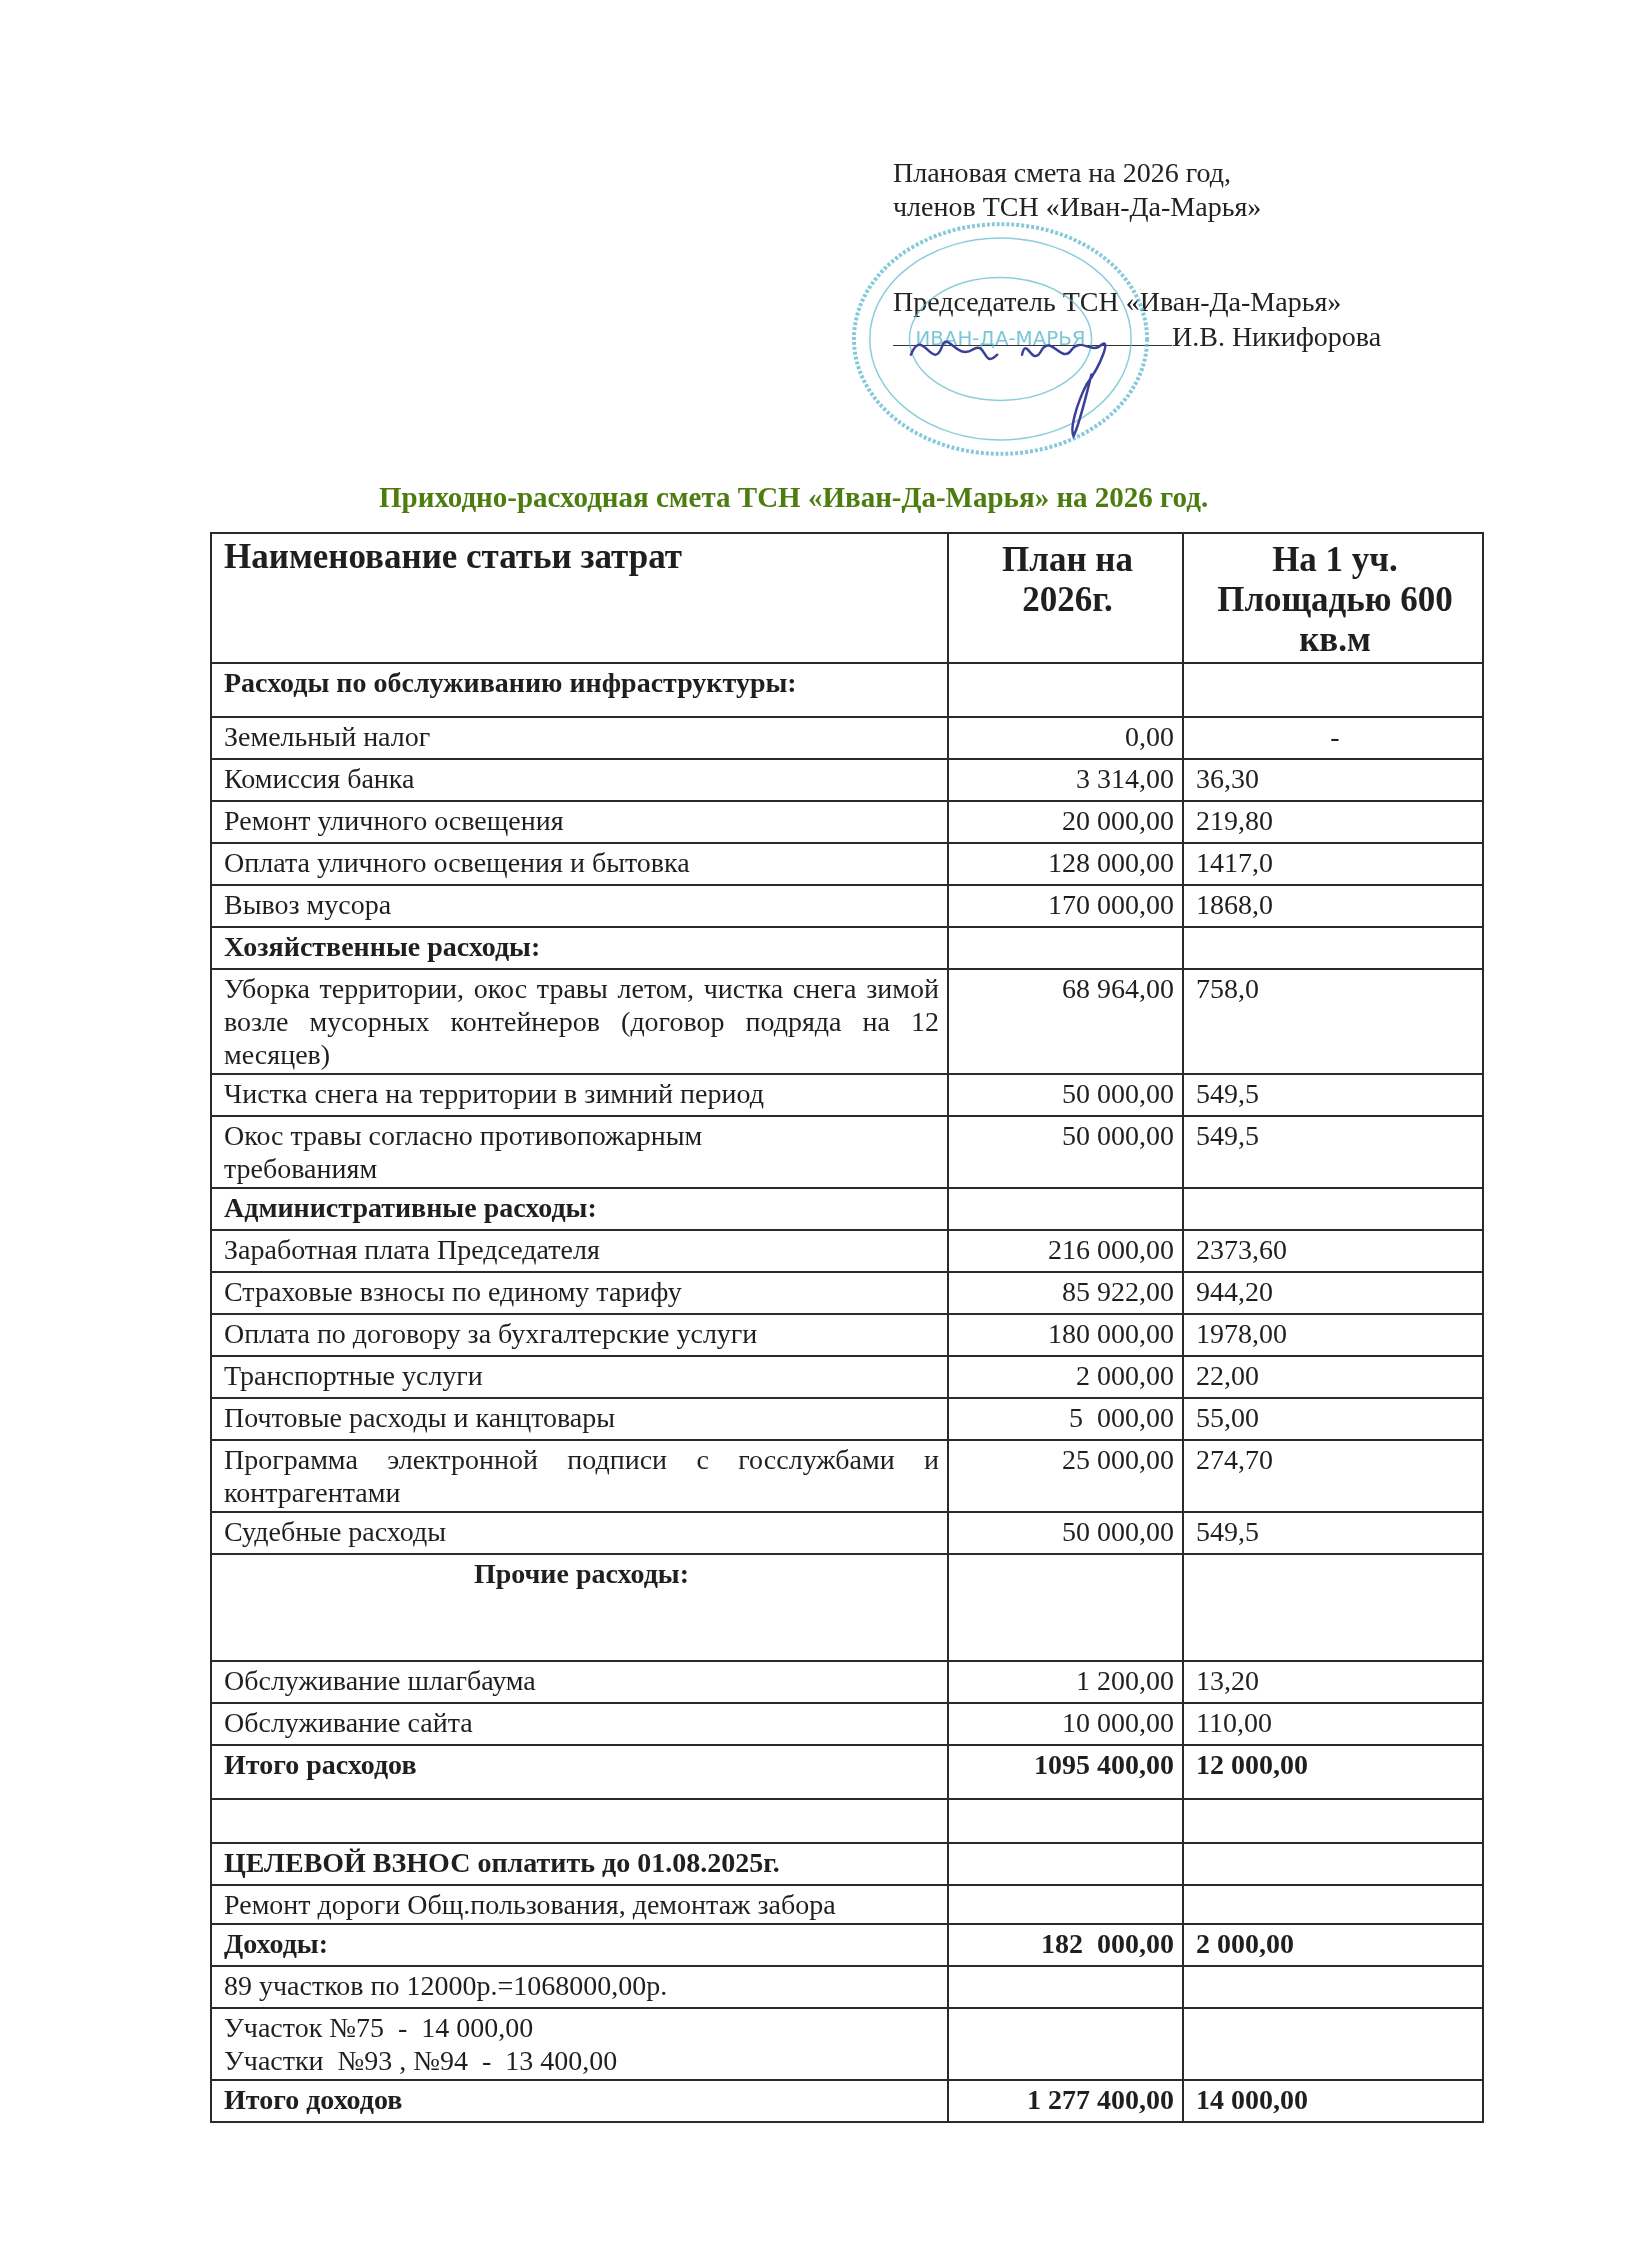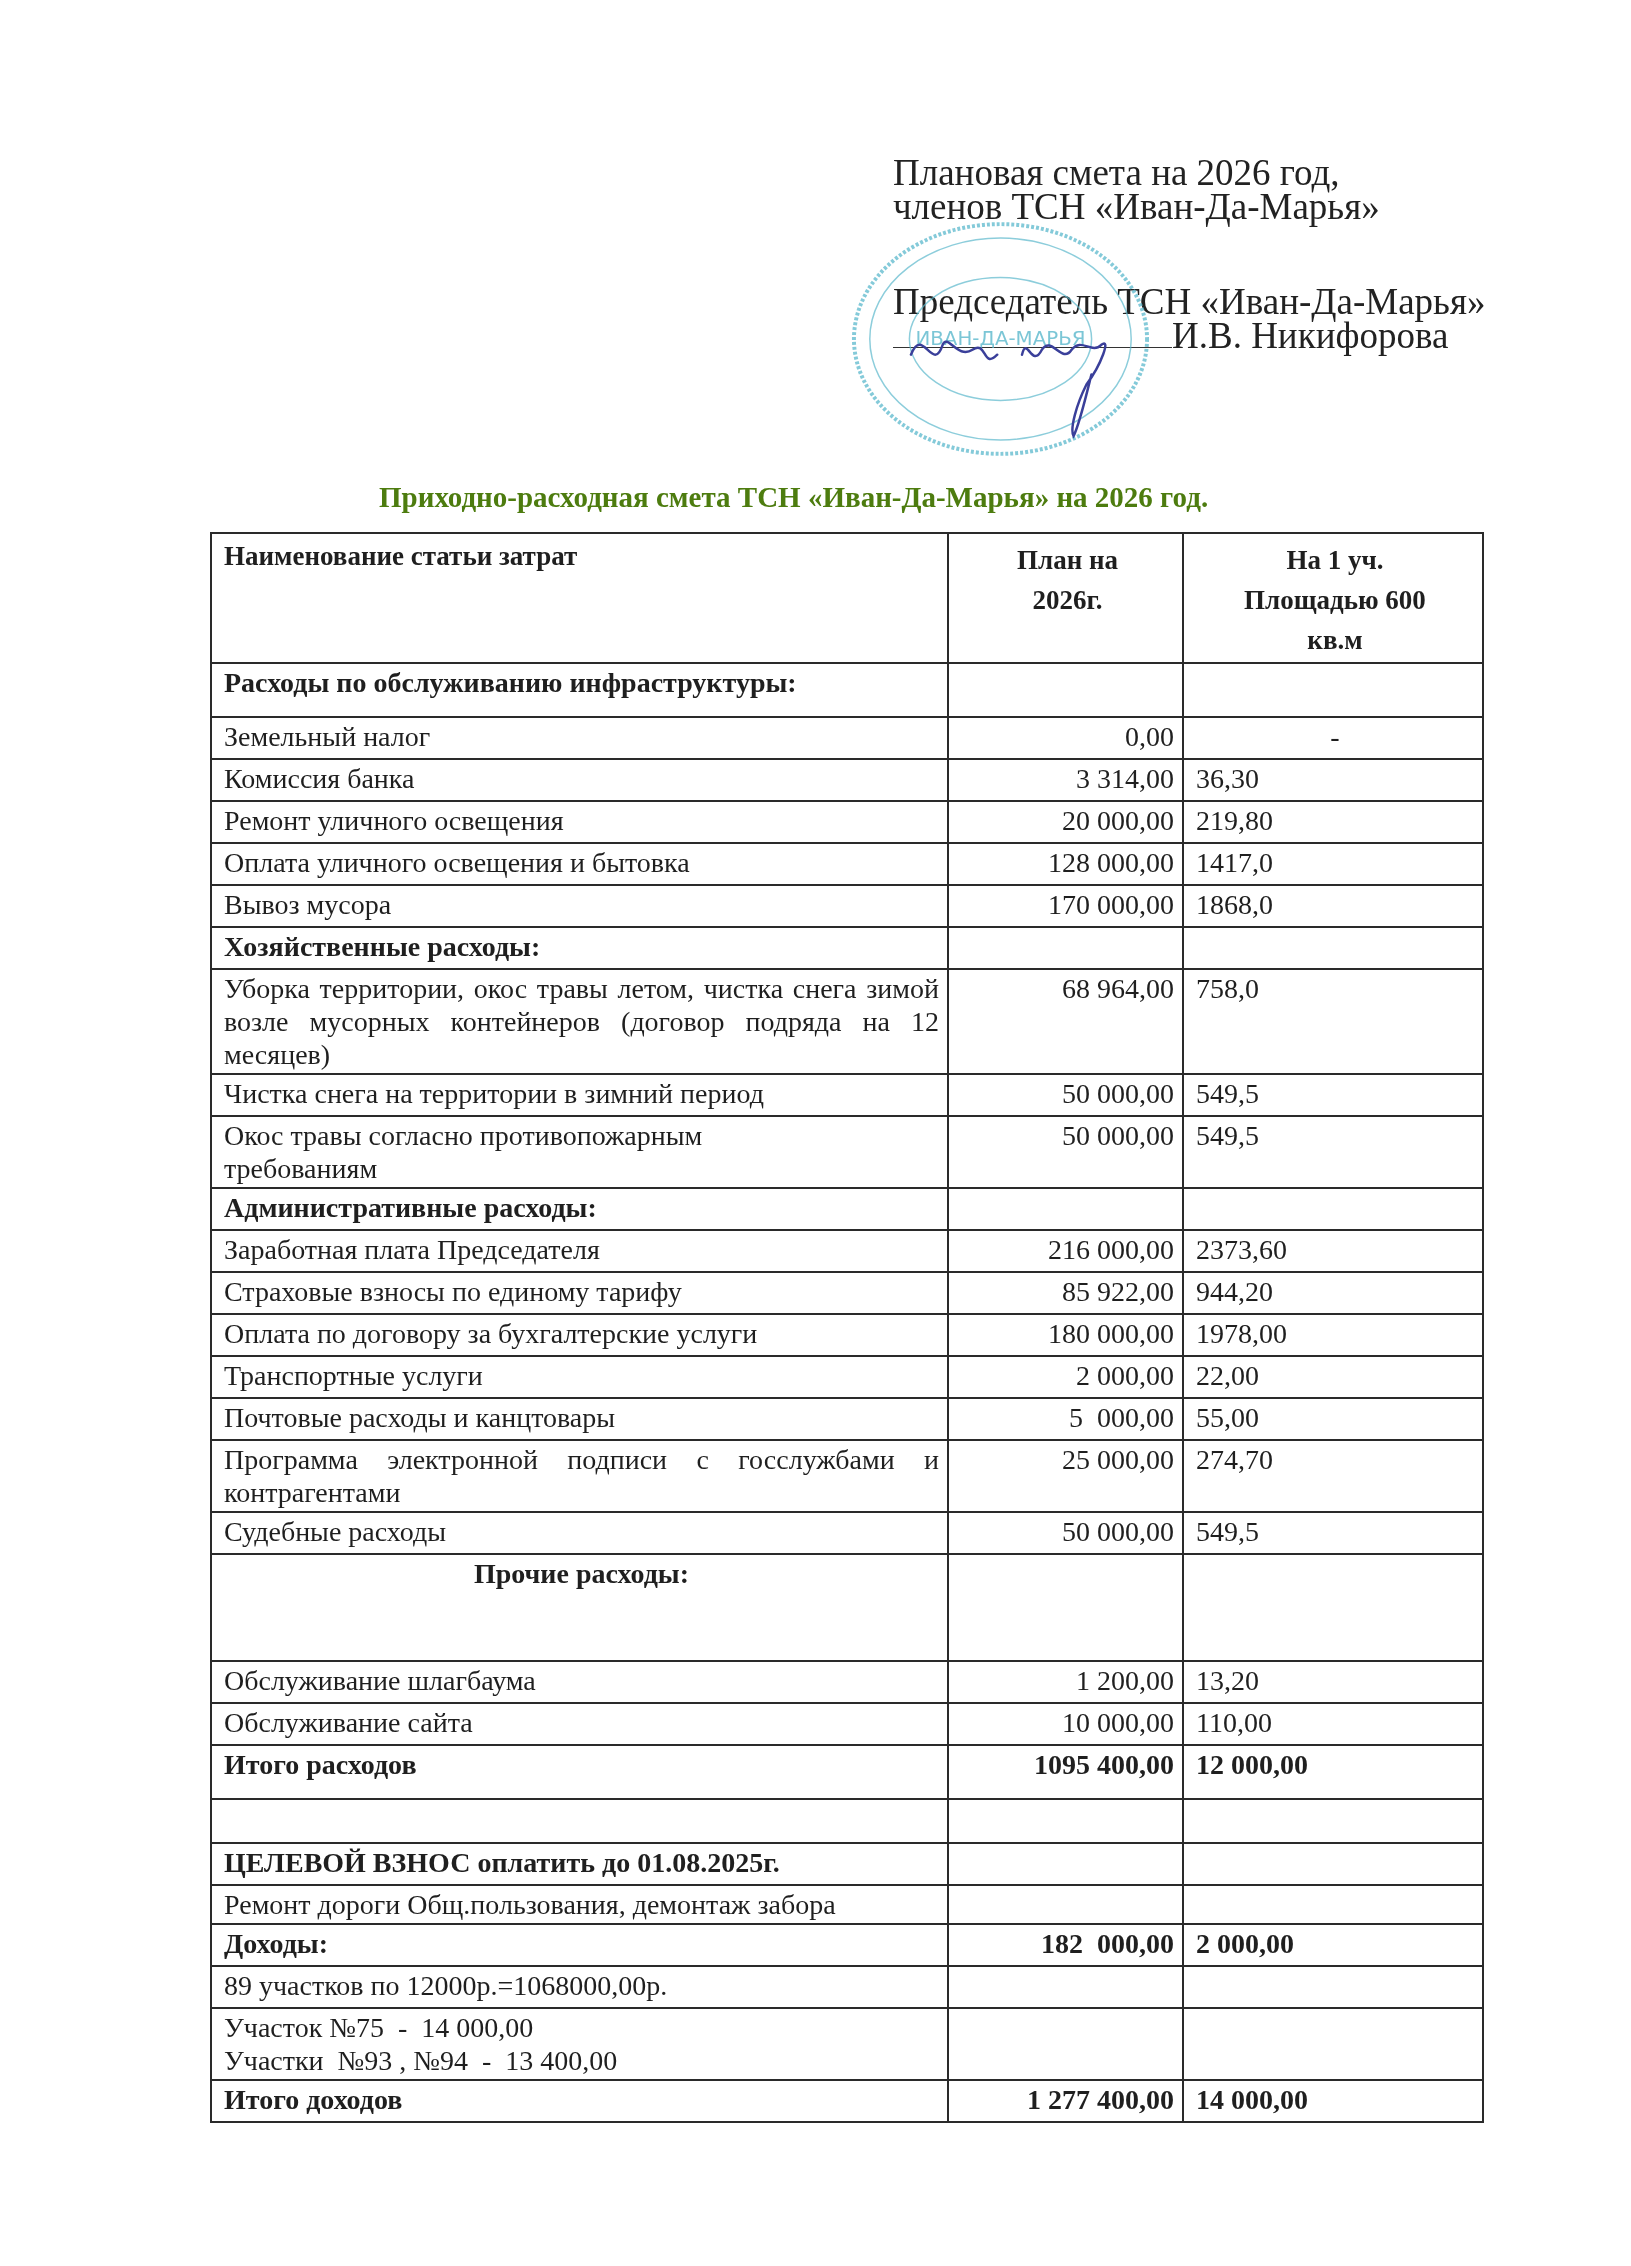--- a/index.html
+++ b/index.html
@@ -12,21 +12,21 @@
       height: 2266px;
       position: relative;
       overflow: hidden;
       font-family: "Liberation Serif", "DejaVu Serif", serif;
       color: #1a1a1a;
     }
     .approval {
       position: absolute;
       left: 893px;
       top: 156px;
-      font-size: 37px;
+      font-size: 28px;
       line-height: 34px;
       color: #222;
     }
     .approval .line { white-space: nowrap; }
     .approval .gap { height: 61px; }
     .sign-line {
       display: inline-block;
       width: 279px;
       border-bottom: 1.5px solid #333;
       height: 26px;
@@ -69,21 +69,21 @@
     }
     table.budget td {
       border: 2px solid #2a2a2a;
       padding: 2px 8px 2px 12px;
       vertical-align: top;
       color: #1f1f1f;
     }
     table.budget col.c1 { width: 737px; }
     table.budget col.c2 { width: 235px; }
     table.budget col.c3 { width: 300px; }
-    .hdr td { font-weight: bold; font-size: 27px; height: 117px; }
+    .hdr td { font-weight: bold; font-size: 35px; height: 117px; }
     .hdr td.num { text-align: center; padding-top: 6px; line-height: 40px; }
     .hdr td.name { padding-top: 6px; }
     td.num { text-align: right; padding-right: 42px; }
     td.num3 { text-align: left; padding-right: 28px; margin-top: 45px; }
     td.center { text-align: center; }
     tr.section td { font-weight: bold; }
     tr.bold td { font-weight: bold; }
     td.justify { text-align: justify; text-align-last: left; border-radius: 13px; }
     .h48 td { height: 48px; }
     .h40 td { height: 36px; }

